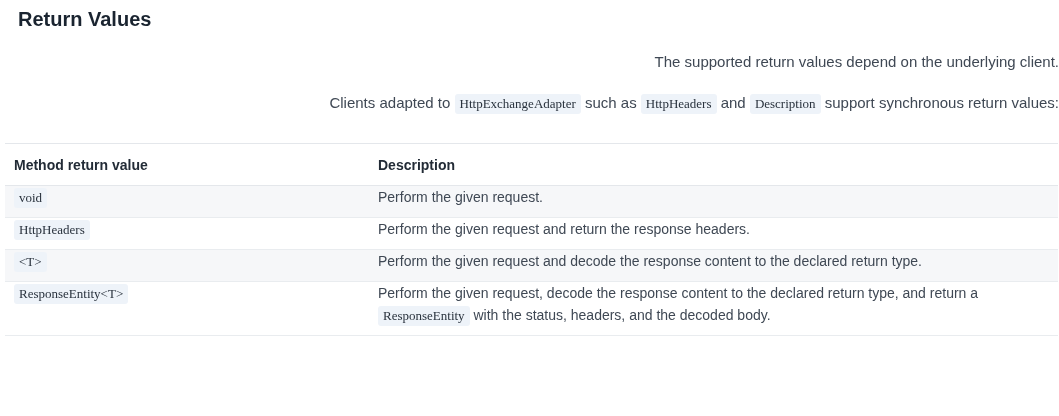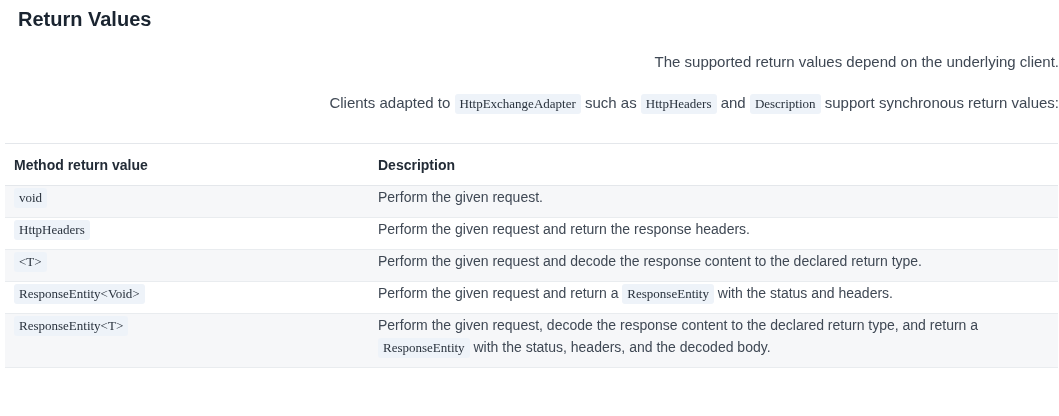--- a/index.html
+++ b/index.html
@@ -102,22 +102,18 @@
         </tr>
         <tr>
           <td><code class="inline">HttpHeaders</code></td>
           <td>Perform the given request and return the response headers.</td>
         </tr>
         <tr>
           <td><code class="inline">&lt;T&gt;</code></td>
           <td>Perform the given request and decode the response content to the declared return type.</td>
         </tr>
         <tr>
-          <td><code class="inline">ResponseEntity&lt;Void&gt;</code></td>
-          <td>Perform the given request and return a <code class="inline">ResponseEntity</code> with the status and headers.</td>
-        </tr>
-        <tr>
           <td><code class="inline">ResponseEntity&lt;T&gt;</code></td>
           <td>Perform the given request, decode the response content to the declared return type, and return a <code class="inline">ResponseEntity</code> with the status, headers, and the decoded body.</td>
         </tr>
       </tbody>
   </table>
 </div>
 
 </body></html>

